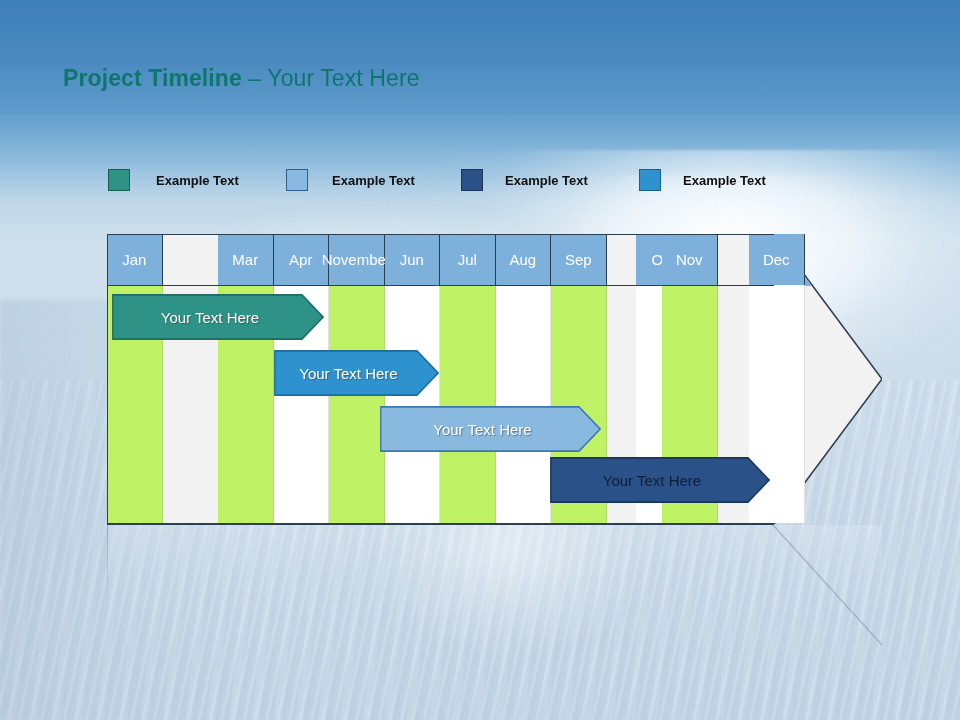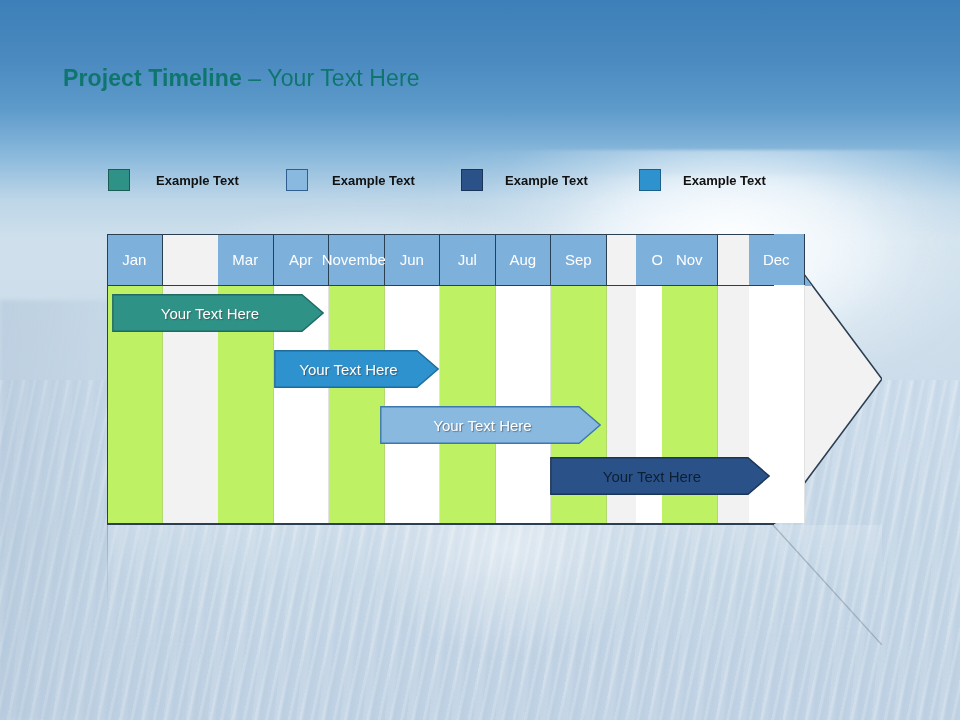--- a/index.html
+++ b/index.html
@@ -244,21 +244,21 @@
   .head-underline {
     position: absolute;
     left: 107px; top: 285px;
     width: 667px; height: 1px;
     background: #2b3f52;
   }
 
   
   .bar {
     position: absolute;
-    height: 38px;
+    height: 46px;
     display: flex;
     align-items: center;
     justify-content: center;
   }
   .bar svg {
     position: absolute;
     left: 0; top: 0;
     width: 100%;
     height: 100%;
   }

